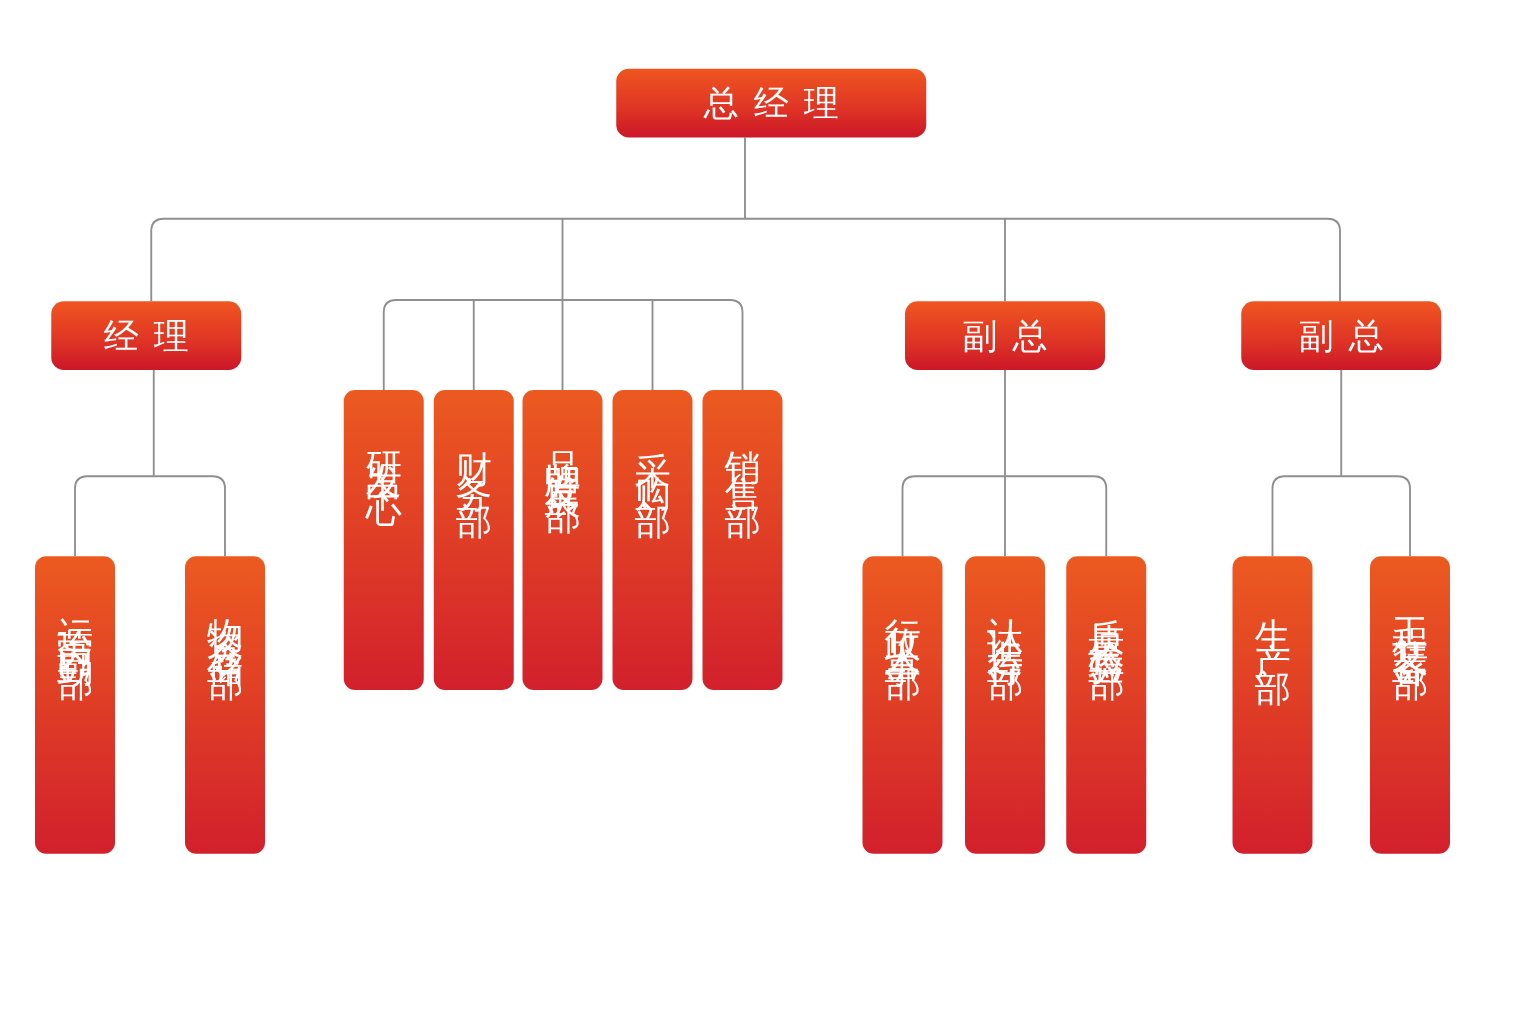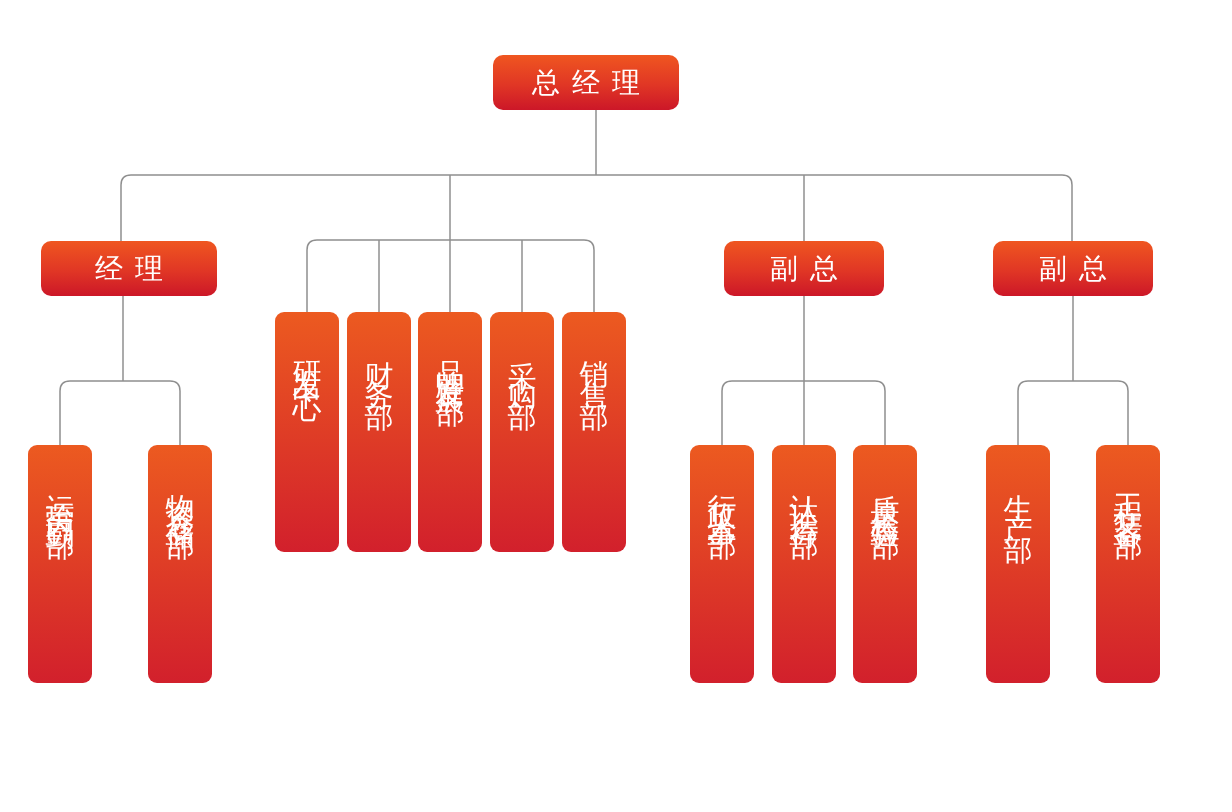--- a/index.html
+++ b/index.html
@@ -76,25 +76,25 @@
     <path d="M379 240 V312"></path>
     <path d="M522 240 V312"></path>
     <path d="M123 296 V381"></path>
     <path d="M60 445 V391 Q60 381 70 381 H170 Q180 381 180 391 V445"></path>
     <path d="M804 296 V445"></path>
     <path d="M722 445 V391 Q722 381 732 381 H875 Q885 381 885 391 V445"></path>
     <path d="M1073 296 V381"></path>
     <path d="M1018 445 V391 Q1018 381 1028 381 H1118 Q1128 381 1128 391 V445"></path>
   </svg>
 
-  <div class="node-hdr" style="left:493px; top:55px; width:186px">
+  <div class="node-hdr" style="left:493px; top:55px; width:248px">
     <span>总经理</span>
   </div>
 
-  <div class="node-hdr" style="left:41px; top:241px; width:176px">
+  <div class="node-hdr" style="left:41px; top:241px; width:152px">
     <span>经理</span>
   </div>
   <div class="node-hdr" style="left:724px; top:241px; width:160px">
     <span>副总</span>
   </div>
   <div class="node-hdr" style="left:993px; top:241px; width:160px">
     <span>副总</span>
   </div>
 
   <div class="node-tall h240" style="left:275px; top:312px">

